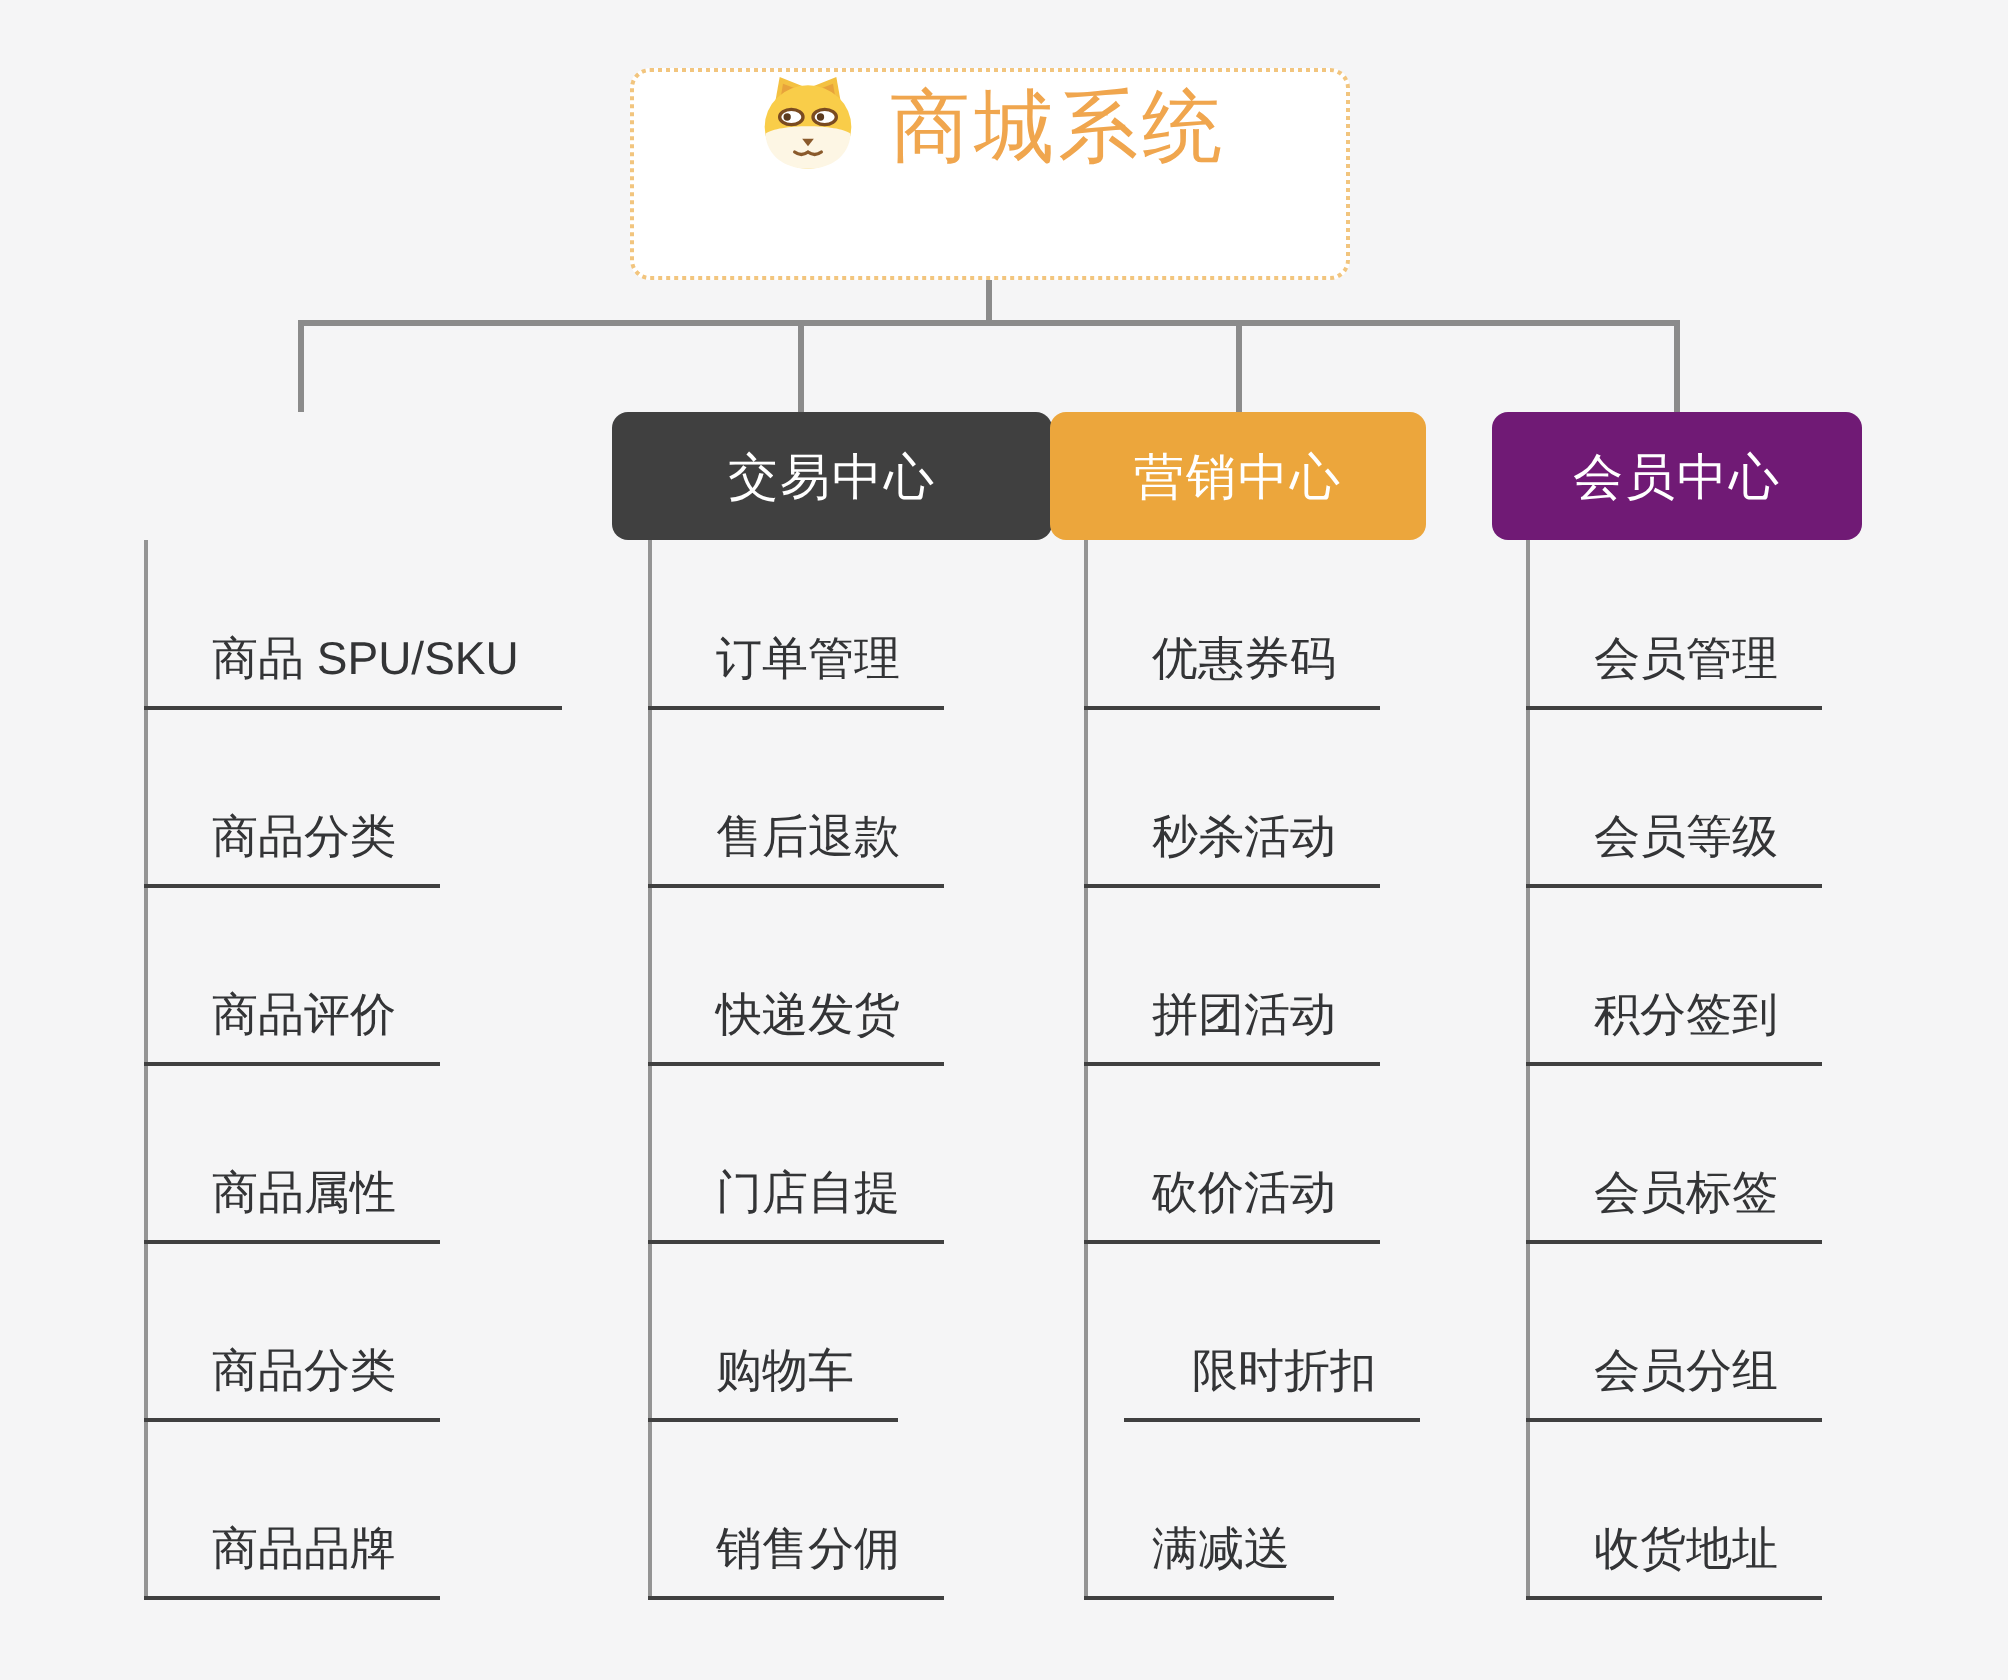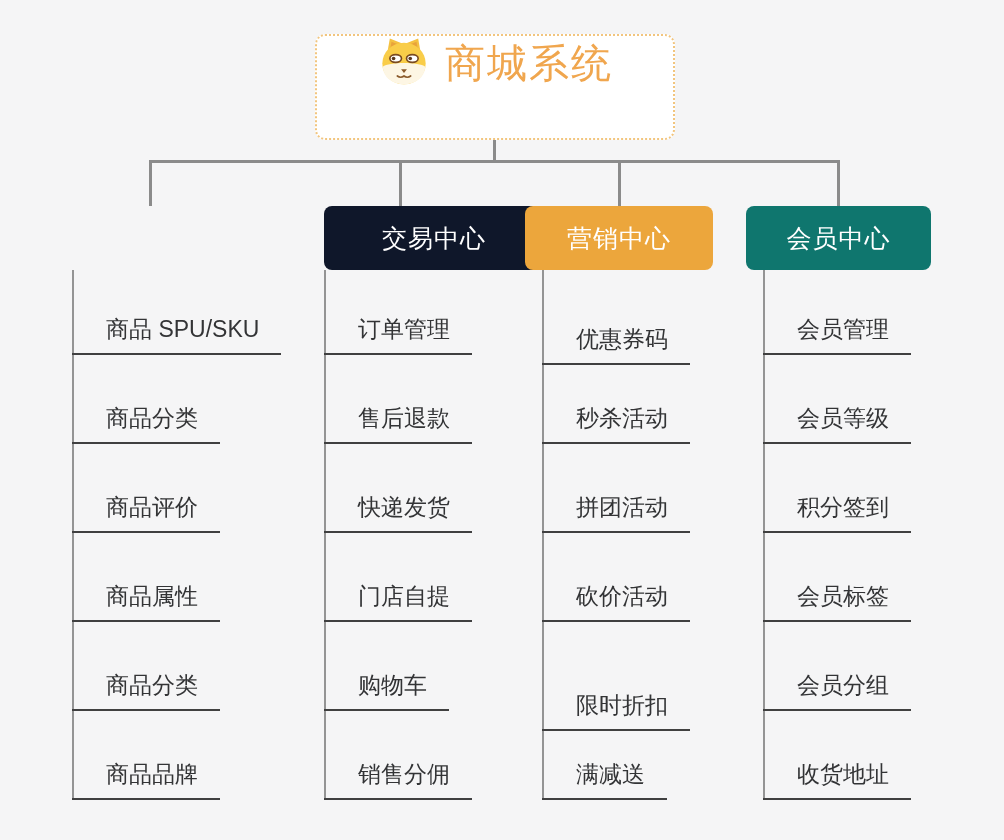--- a/index.html
+++ b/index.html
@@ -97,48 +97,48 @@
     <span class="root-title">商城系统</span>
   </div>
 
   <div class="conn" style="left:493px; top:140px; width:3px;  height:22px;"></div>
   <div class="conn" style="left:149px; top:160px; width:691px; height:3px;"></div>
   <div class="conn" style="left:149px; top:161px; width:3px; height:45px;"></div>
   <div class="conn" style="left:399px; top:161px; width:3px; height:45px;"></div>
   <div class="conn" style="left:618px; top:161px; width:3px; height:45px;"></div>
   <div class="conn" style="left:837px; top:161px; width:3px; height:45px;"></div>
 
-  <div class="branch" style="left: 324px; width: 220px; background-color: #0f172a;">交易中心</div>
+  <div class="branch" style="left: 306px; width: 220px; background-color: #404040;">交易中心</div>
   <div class="branch" style="left: 525px; width: 188px; background-color: rgb(236, 166, 60);">营销中心</div>
-  <div class="branch" style="left: 746px; width: 185px; background-color: #0f766e;">会员中心</div>
+  <div class="branch" style="left: 746px; width: 185px; background-color: #701a75;">会员中心</div>
 
   <div class="vline" style="left:72px;  top:270px; height:530px;"></div>
   <div class="vline" style="left:324px; top:270px; height:530px;"></div>
   <div class="vline" style="left:542px; top:270px; height:530px;"></div>
   <div class="vline" style="left:763px; top:270px; height:530px;"></div>
 
   <div class="child" style="left:72px; top:309px;">商品 SPU/SKU</div>
   <div class="child" style="left:72px; top:398px;">商品分类</div>
   <div class="child" style="left:72px; top:487px;">商品评价</div>
   <div class="child" style="left:72px; top:576px;">商品属性</div>
   <div class="child" style="left:72px; top:665px;">商品分类</div>
   <div class="child" style="left:72px; top:754px;">商品品牌</div>
 
   <div class="child" style="left:324px; top:309px;">订单管理</div>
   <div class="child" style="left:324px; top:398px;">售后退款</div>
   <div class="child" style="left:324px; top:487px;">快递发货</div>
   <div class="child" style="left:324px; top:576px;">门店自提</div>
   <div class="child" style="left:324px; top:665px;">购物车</div>
   <div class="child" style="left:324px; top:754px;">销售分佣</div>
 
-  <div class="child" style="left:542px; top:319px;">优惠券码</div>
+  <div class="child" style="left:542px; top:309px;">优惠券码</div>
   <div class="child" style="left:542px; top:398px;">秒杀活动</div>
   <div class="child" style="left:542px; top:487px;">拼团活动</div>
   <div class="child" style="left:542px; top:576px;">砍价活动</div>
-  <div class="child" style="left:542px; top:665px;margin-top:20px;">限时折扣</div>
+  <div class="child" style="left:562px; top:665px;">限时折扣</div>
   <div class="child" style="left:542px; top:754px;">满减送</div>
 
   <div class="child" style="left:763px; top:309px;">会员管理</div>
   <div class="child" style="left:763px; top:398px;">会员等级</div>
   <div class="child" style="left:763px; top:487px;">积分签到</div>
   <div class="child" style="left:763px; top:576px;">会员标签</div>
   <div class="child" style="left:763px; top:665px;">会员分组</div>
   <div class="child" style="left:763px; top:754px;">收货地址</div>
 
 </div>

